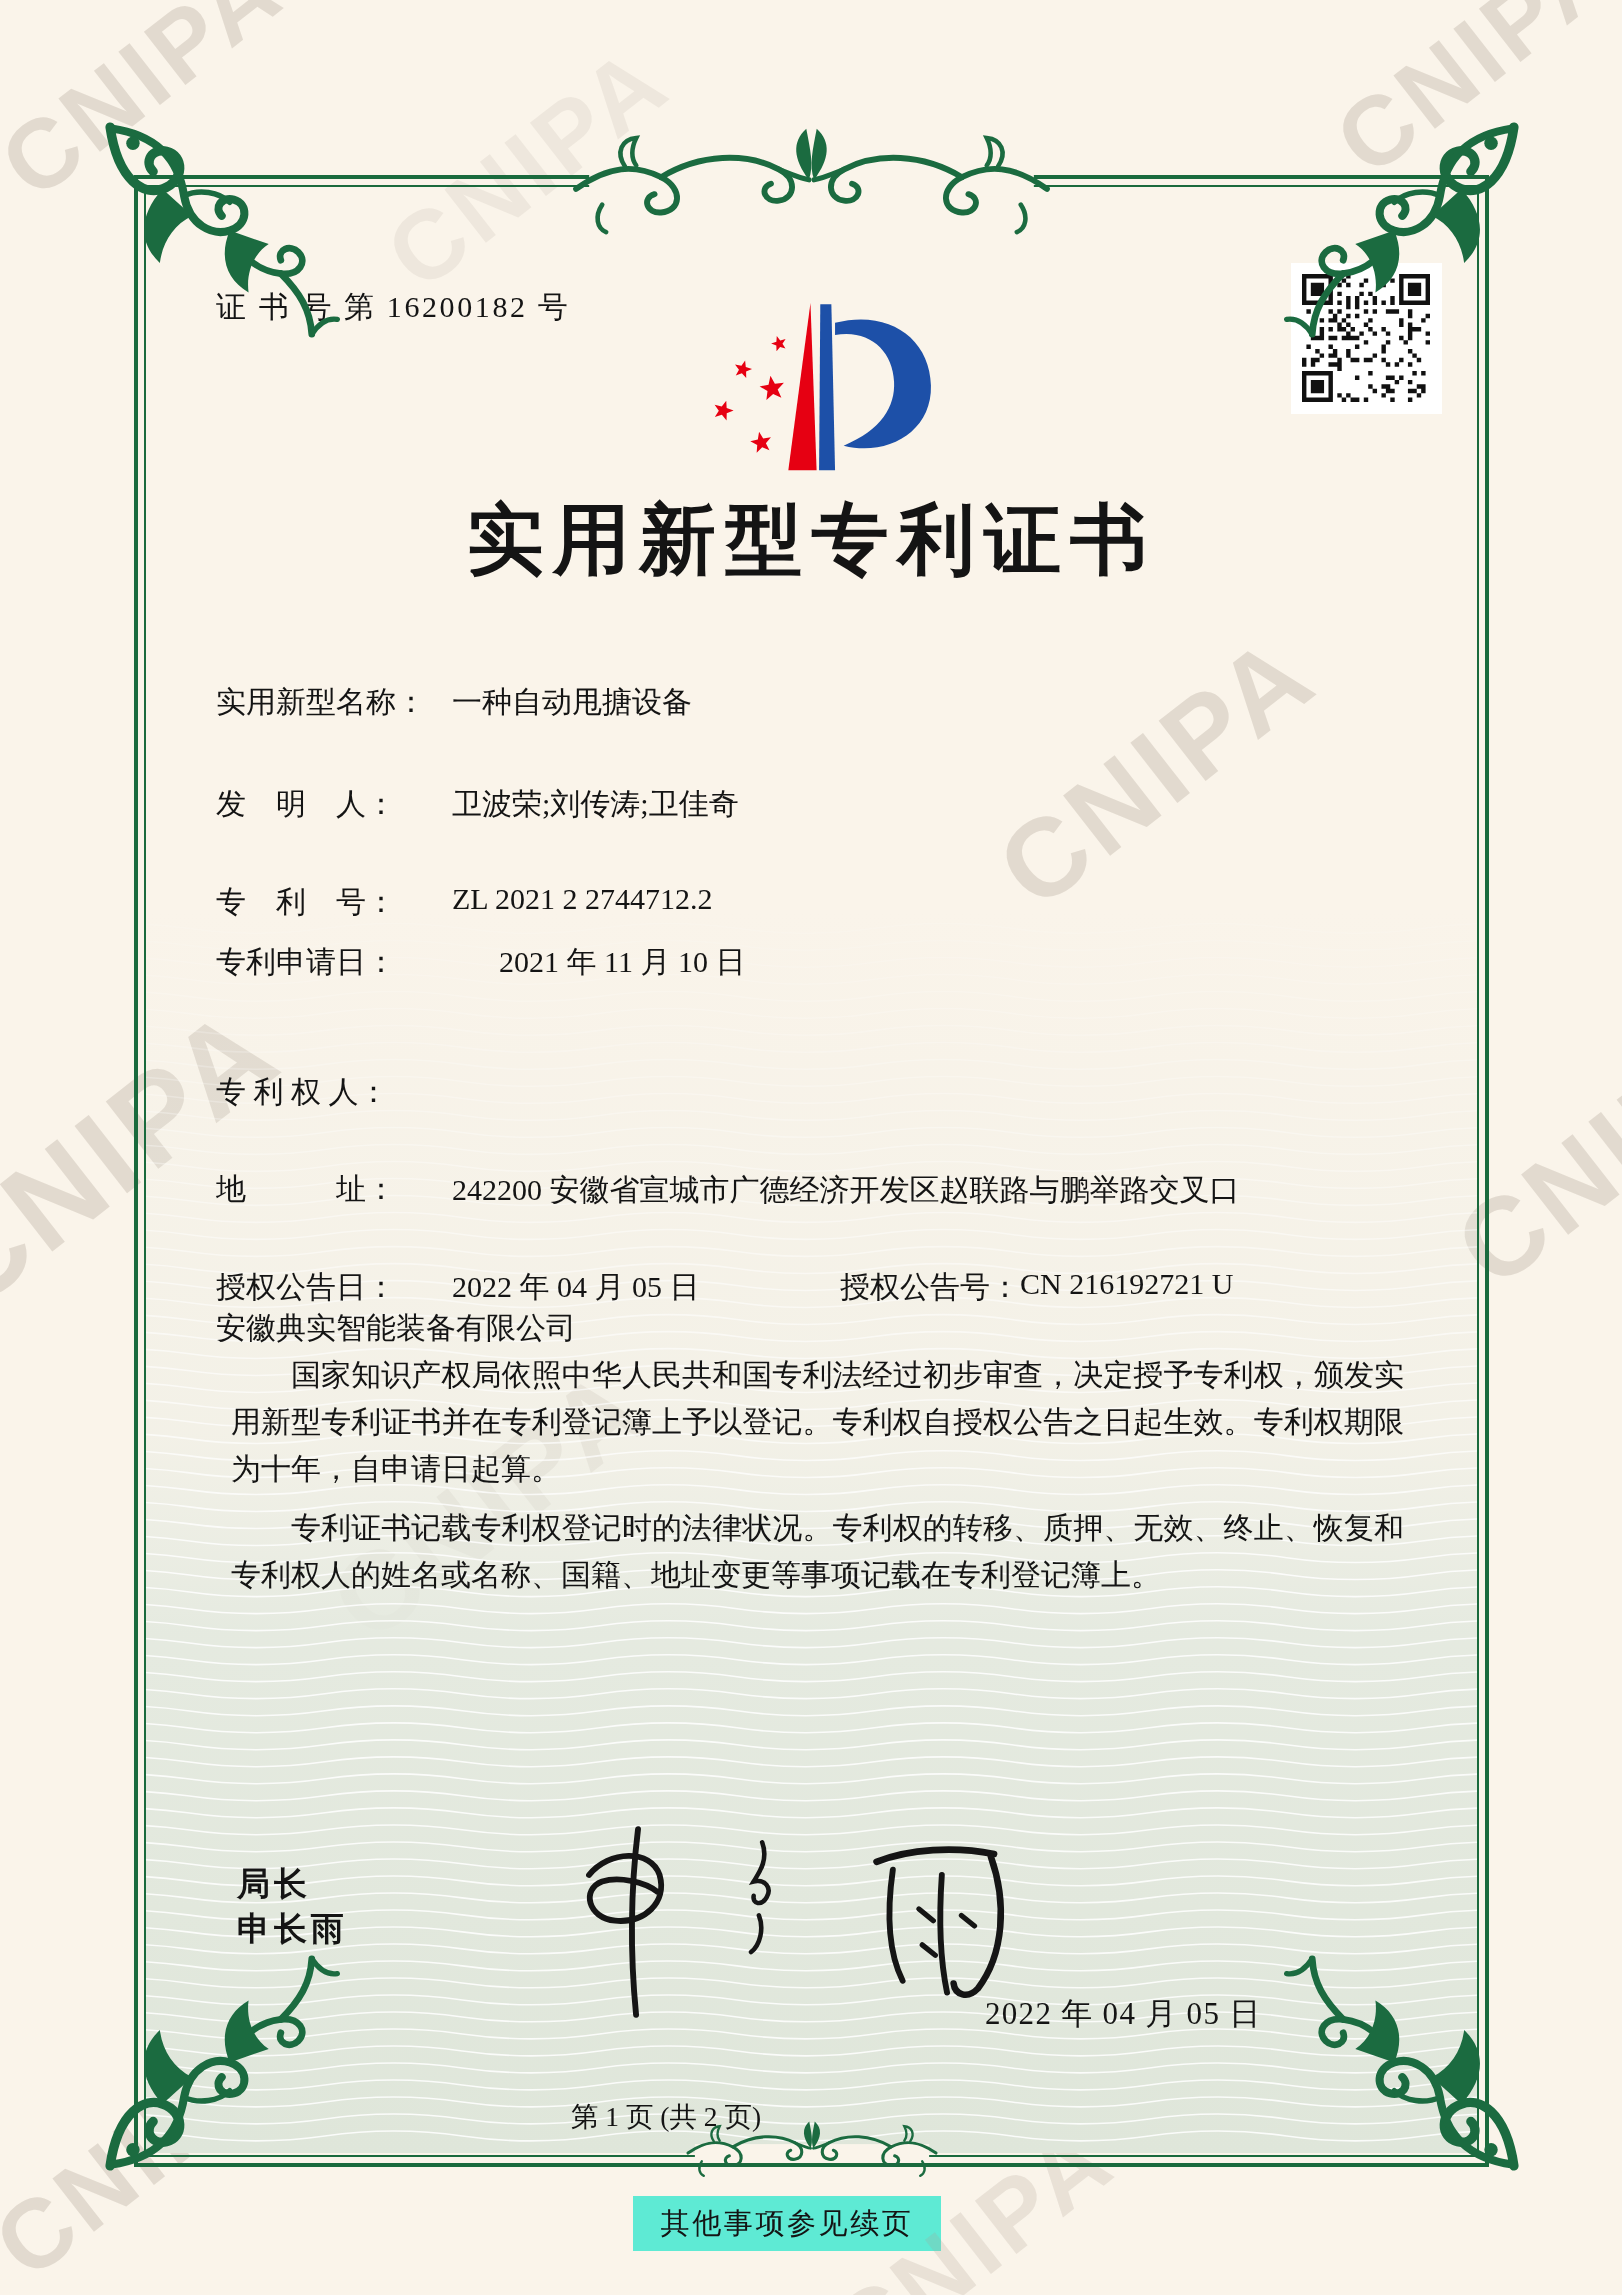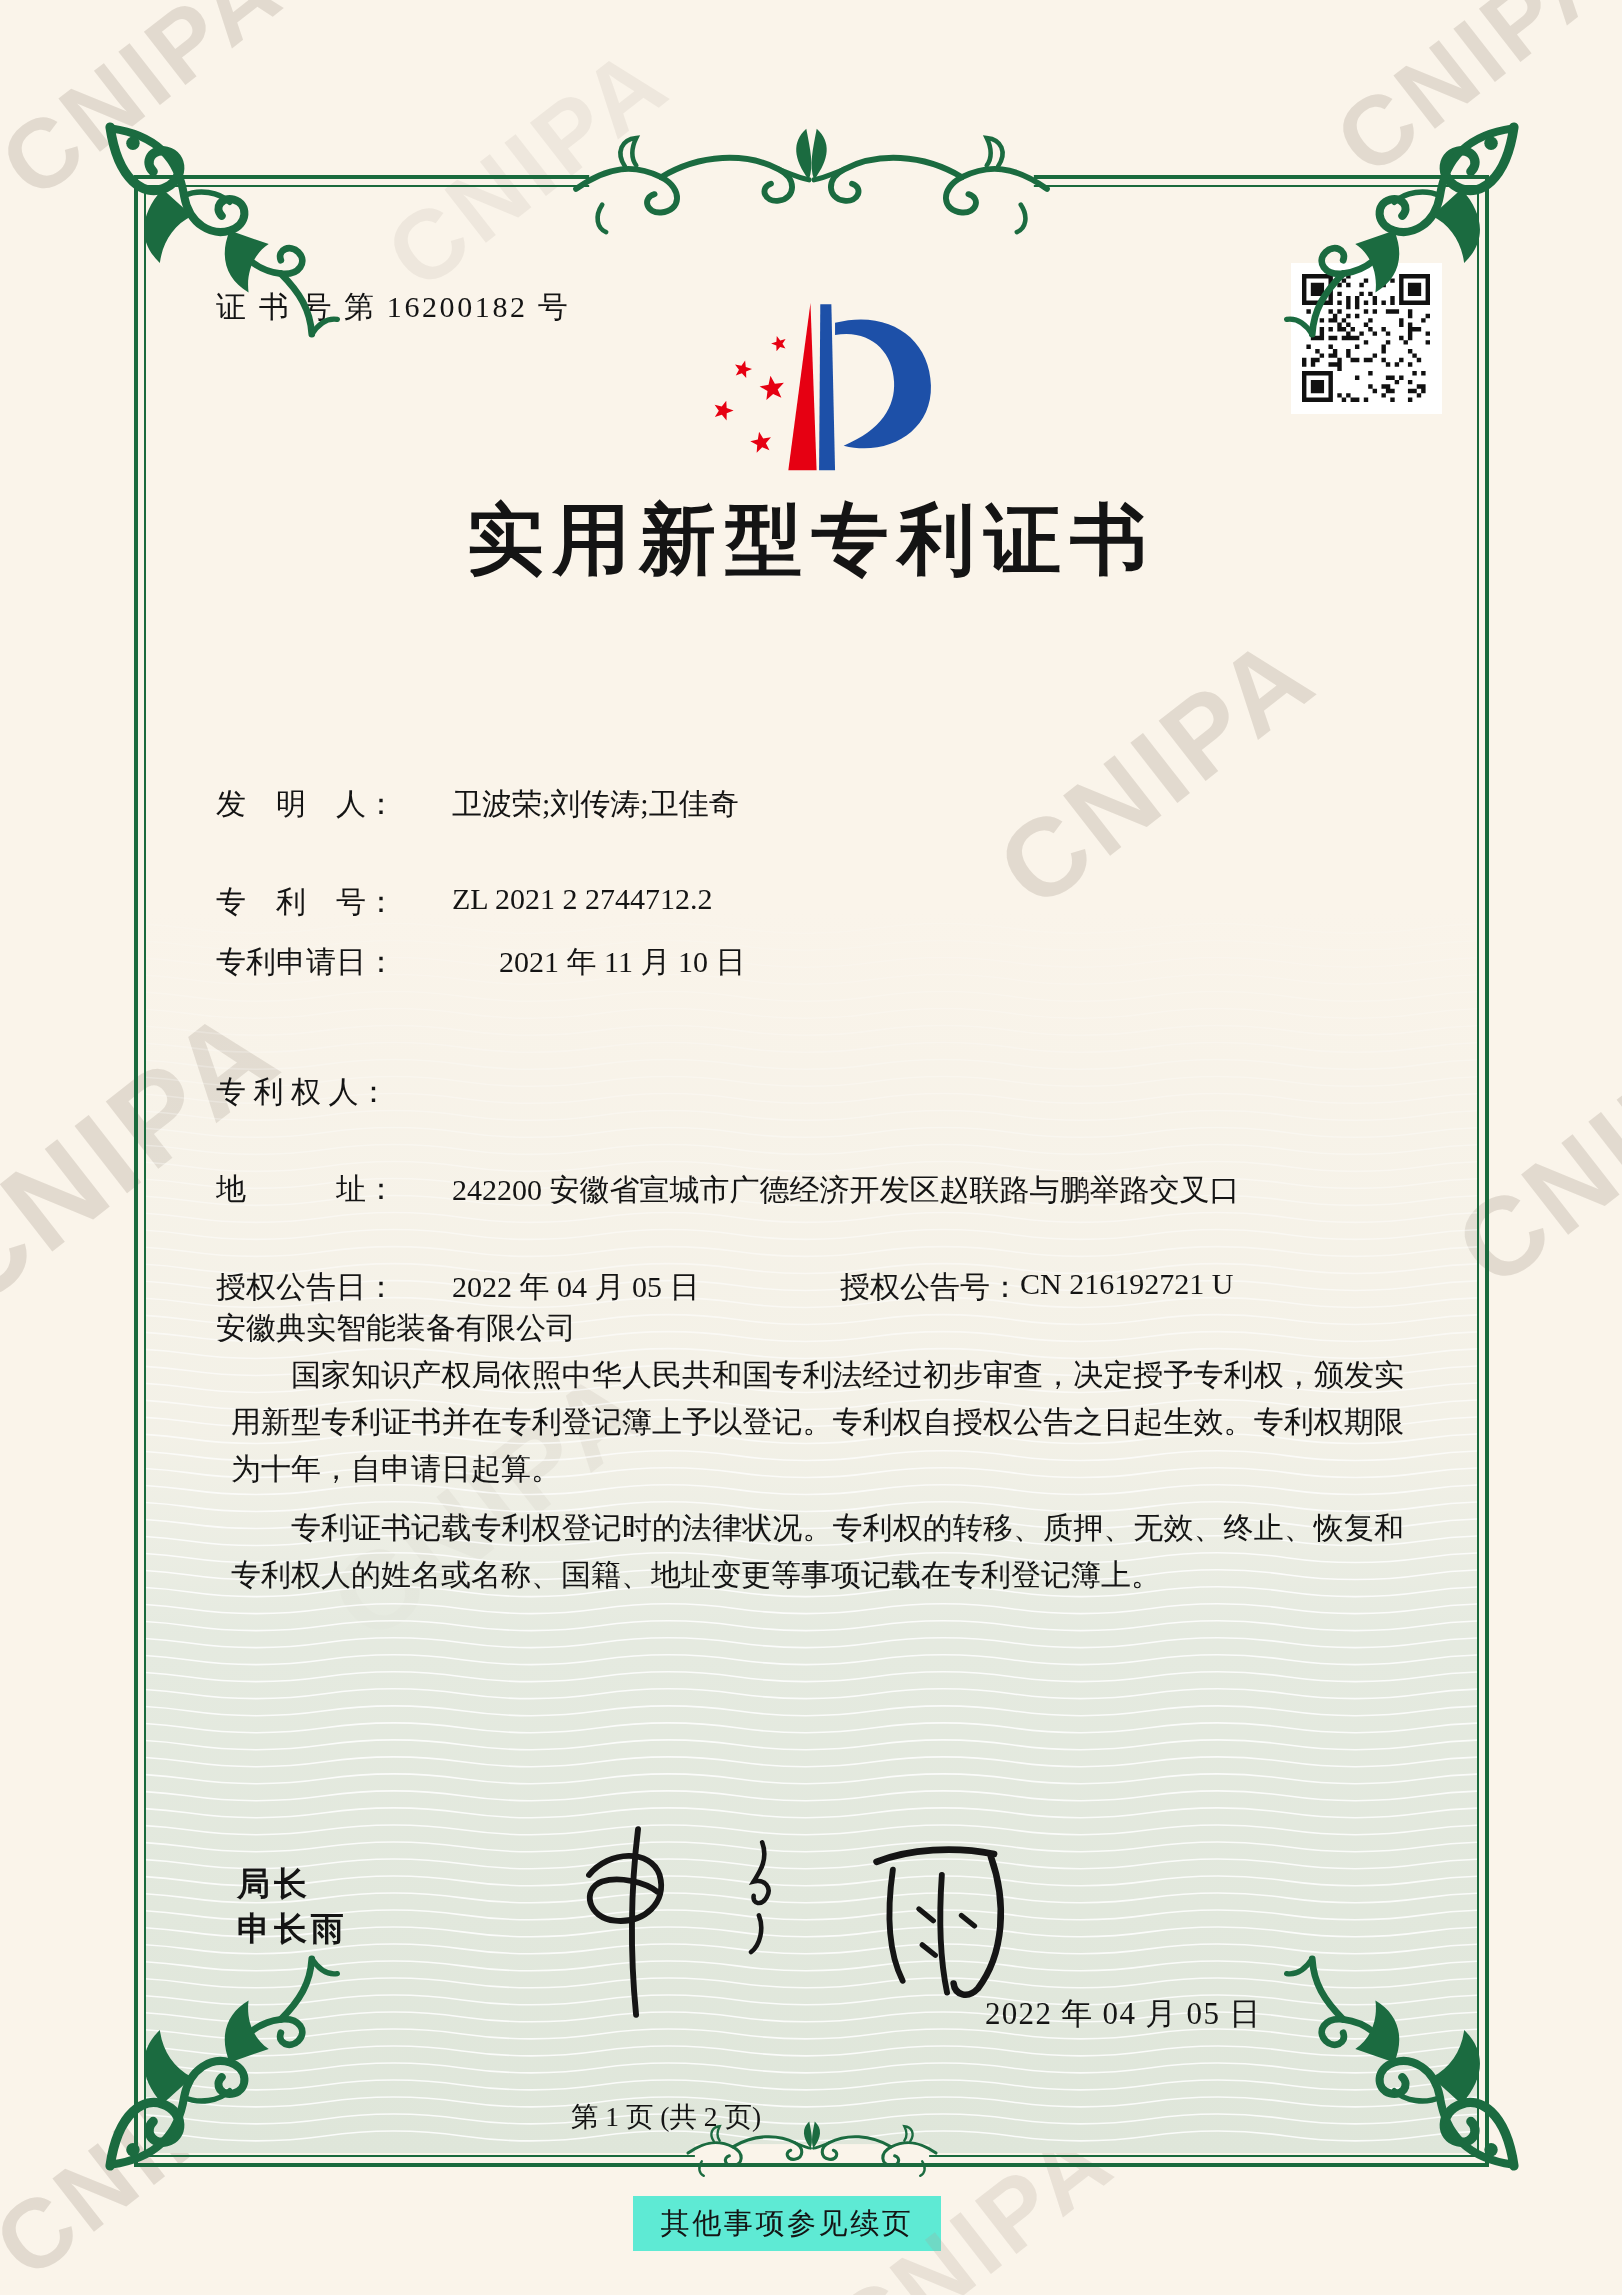--- a/index.html
+++ b/index.html
@@ -219,20 +219,24 @@
 
     <div class="qrbox">
       <svg id="qr" width="128" height="128" viewBox="0 0 196 196">
         <rect width="196" height="196" fill="#fff"></rect>
         <path id="qrcells" fill="#111" d="M0.00,0.00h6.76v6.76h-6.76ZM6.76,0.00h6.76v6.76h-6.76ZM13.52,0.00h6.76v6.76h-6.76ZM20.28,0.00h6.76v6.76h-6.76ZM27.03,0.00h6.76v6.76h-6.76ZM33.79,0.00h6.76v6.76h-6.76ZM40.55,0.00h6.76v6.76h-6.76ZM54.07,0.00h6.76v6.76h-6.76ZM67.59,0.00h6.76v6.76h-6.76ZM148.69,0.00h6.76v6.76h-6.76ZM155.45,0.00h6.76v6.76h-6.76ZM162.21,0.00h6.76v6.76h-6.76ZM168.97,0.00h6.76v6.76h-6.76ZM175.72,0.00h6.76v6.76h-6.76ZM182.48,0.00h6.76v6.76h-6.76ZM189.24,0.00h6.76v6.76h-6.76ZM0.00,6.76h6.76v6.76h-6.76ZM40.55,6.76h6.76v6.76h-6.76ZM60.83,6.76h6.76v6.76h-6.76ZM94.62,6.76h6.76v6.76h-6.76ZM121.66,6.76h6.76v6.76h-6.76ZM135.17,6.76h6.76v6.76h-6.76ZM148.69,6.76h6.76v6.76h-6.76ZM189.24,6.76h6.76v6.76h-6.76ZM0.00,13.52h6.76v6.76h-6.76ZM13.52,13.52h6.76v6.76h-6.76ZM20.28,13.52h6.76v6.76h-6.76ZM27.03,13.52h6.76v6.76h-6.76ZM40.55,13.52h6.76v6.76h-6.76ZM54.07,13.52h6.76v6.76h-6.76ZM67.59,13.52h6.76v6.76h-6.76ZM87.86,13.52h6.76v6.76h-6.76ZM121.66,13.52h6.76v6.76h-6.76ZM148.69,13.52h6.76v6.76h-6.76ZM162.21,13.52h6.76v6.76h-6.76ZM168.97,13.52h6.76v6.76h-6.76ZM175.72,13.52h6.76v6.76h-6.76ZM189.24,13.52h6.76v6.76h-6.76ZM0.00,20.28h6.76v6.76h-6.76ZM13.52,20.28h6.76v6.76h-6.76ZM20.28,20.28h6.76v6.76h-6.76ZM27.03,20.28h6.76v6.76h-6.76ZM40.55,20.28h6.76v6.76h-6.76ZM148.69,20.28h6.76v6.76h-6.76ZM162.21,20.28h6.76v6.76h-6.76ZM168.97,20.28h6.76v6.76h-6.76ZM175.72,20.28h6.76v6.76h-6.76ZM189.24,20.28h6.76v6.76h-6.76ZM0.00,27.03h6.76v6.76h-6.76ZM13.52,27.03h6.76v6.76h-6.76ZM20.28,27.03h6.76v6.76h-6.76ZM27.03,27.03h6.76v6.76h-6.76ZM40.55,27.03h6.76v6.76h-6.76ZM54.07,27.03h6.76v6.76h-6.76ZM87.86,27.03h6.76v6.76h-6.76ZM101.38,27.03h6.76v6.76h-6.76ZM148.69,27.03h6.76v6.76h-6.76ZM162.21,27.03h6.76v6.76h-6.76ZM168.97,27.03h6.76v6.76h-6.76ZM175.72,27.03h6.76v6.76h-6.76ZM189.24,27.03h6.76v6.76h-6.76ZM0.00,33.79h6.76v6.76h-6.76ZM40.55,33.79h6.76v6.76h-6.76ZM67.59,33.79h6.76v6.76h-6.76ZM81.10,33.79h6.76v6.76h-6.76ZM108.14,33.79h6.76v6.76h-6.76ZM135.17,33.79h6.76v6.76h-6.76ZM148.69,33.79h6.76v6.76h-6.76ZM189.24,33.79h6.76v6.76h-6.76ZM0.00,40.55h6.76v6.76h-6.76ZM6.76,40.55h6.76v6.76h-6.76ZM13.52,40.55h6.76v6.76h-6.76ZM20.28,40.55h6.76v6.76h-6.76ZM27.03,40.55h6.76v6.76h-6.76ZM33.79,40.55h6.76v6.76h-6.76ZM40.55,40.55h6.76v6.76h-6.76ZM54.07,40.55h6.76v6.76h-6.76ZM67.59,40.55h6.76v6.76h-6.76ZM81.10,40.55h6.76v6.76h-6.76ZM94.62,40.55h6.76v6.76h-6.76ZM108.14,40.55h6.76v6.76h-6.76ZM121.66,40.55h6.76v6.76h-6.76ZM135.17,40.55h6.76v6.76h-6.76ZM148.69,40.55h6.76v6.76h-6.76ZM155.45,40.55h6.76v6.76h-6.76ZM162.21,40.55h6.76v6.76h-6.76ZM168.97,40.55h6.76v6.76h-6.76ZM175.72,40.55h6.76v6.76h-6.76ZM182.48,40.55h6.76v6.76h-6.76ZM189.24,40.55h6.76v6.76h-6.76ZM67.59,47.31h6.76v6.76h-6.76ZM81.10,47.31h6.76v6.76h-6.76ZM6.76,54.07h6.76v6.76h-6.76ZM40.55,54.07h6.76v6.76h-6.76ZM54.07,54.07h6.76v6.76h-6.76ZM94.62,54.07h6.76v6.76h-6.76ZM108.14,54.07h6.76v6.76h-6.76ZM128.41,54.07h6.76v6.76h-6.76ZM135.17,54.07h6.76v6.76h-6.76ZM141.93,54.07h6.76v6.76h-6.76ZM162.21,54.07h6.76v6.76h-6.76ZM47.31,60.83h6.76v6.76h-6.76ZM67.59,60.83h6.76v6.76h-6.76ZM81.10,60.83h6.76v6.76h-6.76ZM162.21,60.83h6.76v6.76h-6.76ZM189.24,60.83h6.76v6.76h-6.76ZM27.03,67.59h6.76v6.76h-6.76ZM40.55,67.59h6.76v6.76h-6.76ZM47.31,67.59h6.76v6.76h-6.76ZM60.83,67.59h6.76v6.76h-6.76ZM101.38,67.59h6.76v6.76h-6.76ZM148.69,67.59h6.76v6.76h-6.76ZM182.48,67.59h6.76v6.76h-6.76ZM54.07,74.34h6.76v6.76h-6.76ZM67.59,74.34h6.76v6.76h-6.76ZM94.62,74.34h6.76v6.76h-6.76ZM148.69,74.34h6.76v6.76h-6.76ZM162.21,74.34h6.76v6.76h-6.76ZM27.03,81.10h6.76v6.76h-6.76ZM40.55,81.10h6.76v6.76h-6.76ZM54.07,81.10h6.76v6.76h-6.76ZM60.83,81.10h6.76v6.76h-6.76ZM74.34,81.10h6.76v6.76h-6.76ZM101.38,81.10h6.76v6.76h-6.76ZM121.66,81.10h6.76v6.76h-6.76ZM162.21,81.10h6.76v6.76h-6.76ZM168.97,81.10h6.76v6.76h-6.76ZM175.72,81.10h6.76v6.76h-6.76ZM27.03,87.86h6.76v6.76h-6.76ZM67.59,87.86h6.76v6.76h-6.76ZM87.86,87.86h6.76v6.76h-6.76ZM108.14,87.86h6.76v6.76h-6.76ZM128.41,87.86h6.76v6.76h-6.76ZM162.21,87.86h6.76v6.76h-6.76ZM189.24,87.86h6.76v6.76h-6.76ZM13.52,94.62h6.76v6.76h-6.76ZM20.28,94.62h6.76v6.76h-6.76ZM27.03,94.62h6.76v6.76h-6.76ZM40.55,94.62h6.76v6.76h-6.76ZM47.31,94.62h6.76v6.76h-6.76ZM60.83,94.62h6.76v6.76h-6.76ZM67.59,94.62h6.76v6.76h-6.76ZM74.34,94.62h6.76v6.76h-6.76ZM81.10,94.62h6.76v6.76h-6.76ZM148.69,94.62h6.76v6.76h-6.76ZM162.21,94.62h6.76v6.76h-6.76ZM94.62,101.38h6.76v6.76h-6.76ZM128.41,101.38h6.76v6.76h-6.76ZM155.45,101.38h6.76v6.76h-6.76ZM189.24,101.38h6.76v6.76h-6.76ZM6.76,108.14h6.76v6.76h-6.76ZM40.55,108.14h6.76v6.76h-6.76ZM81.10,108.14h6.76v6.76h-6.76ZM121.66,108.14h6.76v6.76h-6.76ZM20.28,114.90h6.76v6.76h-6.76ZM47.31,114.90h6.76v6.76h-6.76ZM67.59,114.90h6.76v6.76h-6.76ZM121.66,114.90h6.76v6.76h-6.76ZM162.21,114.90h6.76v6.76h-6.76ZM27.03,121.66h6.76v6.76h-6.76ZM40.55,121.66h6.76v6.76h-6.76ZM47.31,121.66h6.76v6.76h-6.76ZM67.59,121.66h6.76v6.76h-6.76ZM108.14,121.66h6.76v6.76h-6.76ZM168.97,121.66h6.76v6.76h-6.76ZM0.00,128.41h6.76v6.76h-6.76ZM13.52,128.41h6.76v6.76h-6.76ZM20.28,128.41h6.76v6.76h-6.76ZM54.07,128.41h6.76v6.76h-6.76ZM74.34,128.41h6.76v6.76h-6.76ZM81.10,128.41h6.76v6.76h-6.76ZM94.62,128.41h6.76v6.76h-6.76ZM101.38,128.41h6.76v6.76h-6.76ZM121.66,128.41h6.76v6.76h-6.76ZM148.69,128.41h6.76v6.76h-6.76ZM175.72,128.41h6.76v6.76h-6.76ZM0.00,135.17h6.76v6.76h-6.76ZM13.52,135.17h6.76v6.76h-6.76ZM40.55,135.17h6.76v6.76h-6.76ZM47.31,135.17h6.76v6.76h-6.76ZM54.07,135.17h6.76v6.76h-6.76ZM128.41,135.17h6.76v6.76h-6.76ZM141.93,135.17h6.76v6.76h-6.76ZM162.21,135.17h6.76v6.76h-6.76ZM54.07,141.93h6.76v6.76h-6.76ZM0.00,148.69h6.76v6.76h-6.76ZM6.76,148.69h6.76v6.76h-6.76ZM13.52,148.69h6.76v6.76h-6.76ZM20.28,148.69h6.76v6.76h-6.76ZM27.03,148.69h6.76v6.76h-6.76ZM33.79,148.69h6.76v6.76h-6.76ZM40.55,148.69h6.76v6.76h-6.76ZM101.38,148.69h6.76v6.76h-6.76ZM168.97,148.69h6.76v6.76h-6.76ZM182.48,148.69h6.76v6.76h-6.76ZM0.00,155.45h6.76v6.76h-6.76ZM40.55,155.45h6.76v6.76h-6.76ZM81.10,155.45h6.76v6.76h-6.76ZM128.41,155.45h6.76v6.76h-6.76ZM135.17,155.45h6.76v6.76h-6.76ZM148.69,155.45h6.76v6.76h-6.76ZM0.00,162.21h6.76v6.76h-6.76ZM13.52,162.21h6.76v6.76h-6.76ZM20.28,162.21h6.76v6.76h-6.76ZM27.03,162.21h6.76v6.76h-6.76ZM40.55,162.21h6.76v6.76h-6.76ZM141.93,162.21h6.76v6.76h-6.76ZM162.21,162.21h6.76v6.76h-6.76ZM0.00,168.97h6.76v6.76h-6.76ZM13.52,168.97h6.76v6.76h-6.76ZM20.28,168.97h6.76v6.76h-6.76ZM27.03,168.97h6.76v6.76h-6.76ZM40.55,168.97h6.76v6.76h-6.76ZM101.38,168.97h6.76v6.76h-6.76ZM121.66,168.97h6.76v6.76h-6.76ZM128.41,168.97h6.76v6.76h-6.76ZM175.72,168.97h6.76v6.76h-6.76ZM182.48,168.97h6.76v6.76h-6.76ZM0.00,175.72h6.76v6.76h-6.76ZM13.52,175.72h6.76v6.76h-6.76ZM20.28,175.72h6.76v6.76h-6.76ZM27.03,175.72h6.76v6.76h-6.76ZM40.55,175.72h6.76v6.76h-6.76ZM108.14,175.72h6.76v6.76h-6.76ZM128.41,175.72h6.76v6.76h-6.76ZM135.17,175.72h6.76v6.76h-6.76ZM162.21,175.72h6.76v6.76h-6.76ZM168.97,175.72h6.76v6.76h-6.76ZM182.48,175.72h6.76v6.76h-6.76ZM0.00,182.48h6.76v6.76h-6.76ZM40.55,182.48h6.76v6.76h-6.76ZM54.07,182.48h6.76v6.76h-6.76ZM67.59,182.48h6.76v6.76h-6.76ZM121.66,182.48h6.76v6.76h-6.76ZM175.72,182.48h6.76v6.76h-6.76ZM0.00,189.24h6.76v6.76h-6.76ZM6.76,189.24h6.76v6.76h-6.76ZM13.52,189.24h6.76v6.76h-6.76ZM20.28,189.24h6.76v6.76h-6.76ZM27.03,189.24h6.76v6.76h-6.76ZM33.79,189.24h6.76v6.76h-6.76ZM40.55,189.24h6.76v6.76h-6.76ZM60.83,189.24h6.76v6.76h-6.76ZM74.34,189.24h6.76v6.76h-6.76ZM81.10,189.24h6.76v6.76h-6.76ZM94.62,189.24h6.76v6.76h-6.76ZM135.17,189.24h6.76v6.76h-6.76ZM162.21,189.24h6.76v6.76h-6.76Z"></path>
       </svg>
     </div>
 
     <div class="title">实用新型专利证书</div>
 
+    <div class="row r-name">
+      <span class="lb">实用新型名称：</span>
+      <span class="val">一种自动甩搪设备</span>
+    </div>
     <div class="row r-inv">
       <span class="lb">发　明　人：</span>
       <span class="val">卫波荣;刘传涛;卫佳奇</span>
     </div>
     <div class="row r-pat">
       <span class="lb">专　利　号：</span>
       <span class="val">ZL 2021 2 2744712.2</span>
     </div>
     <div class="row r-fil">
       <span class="lb">专利申请日：</span>

